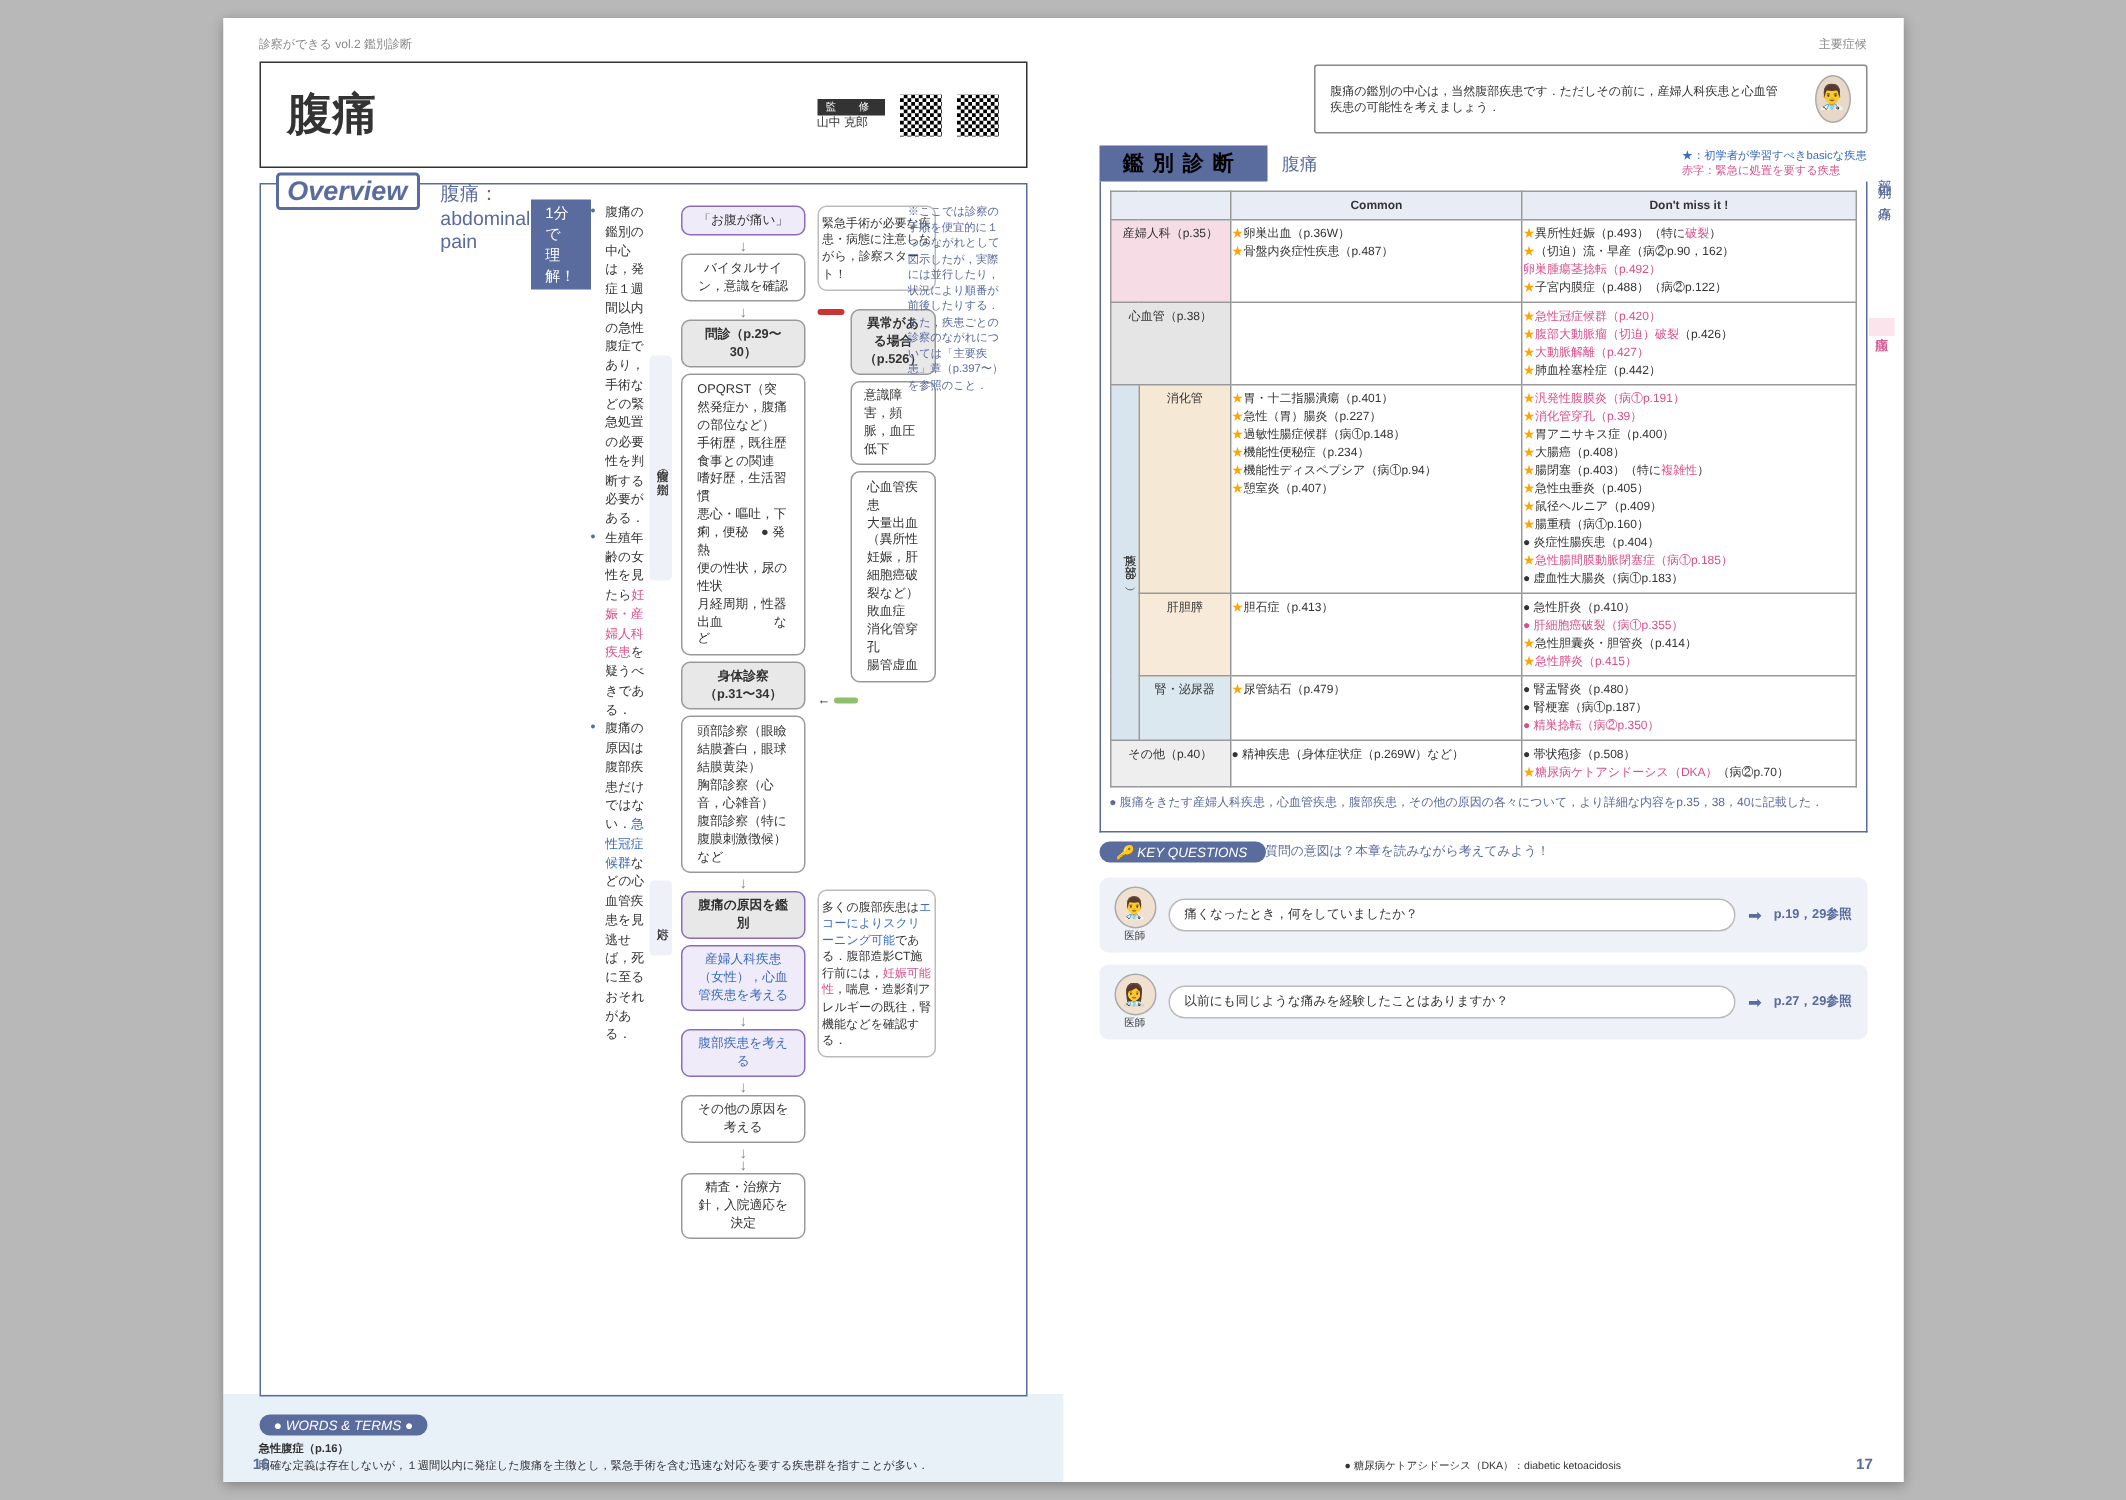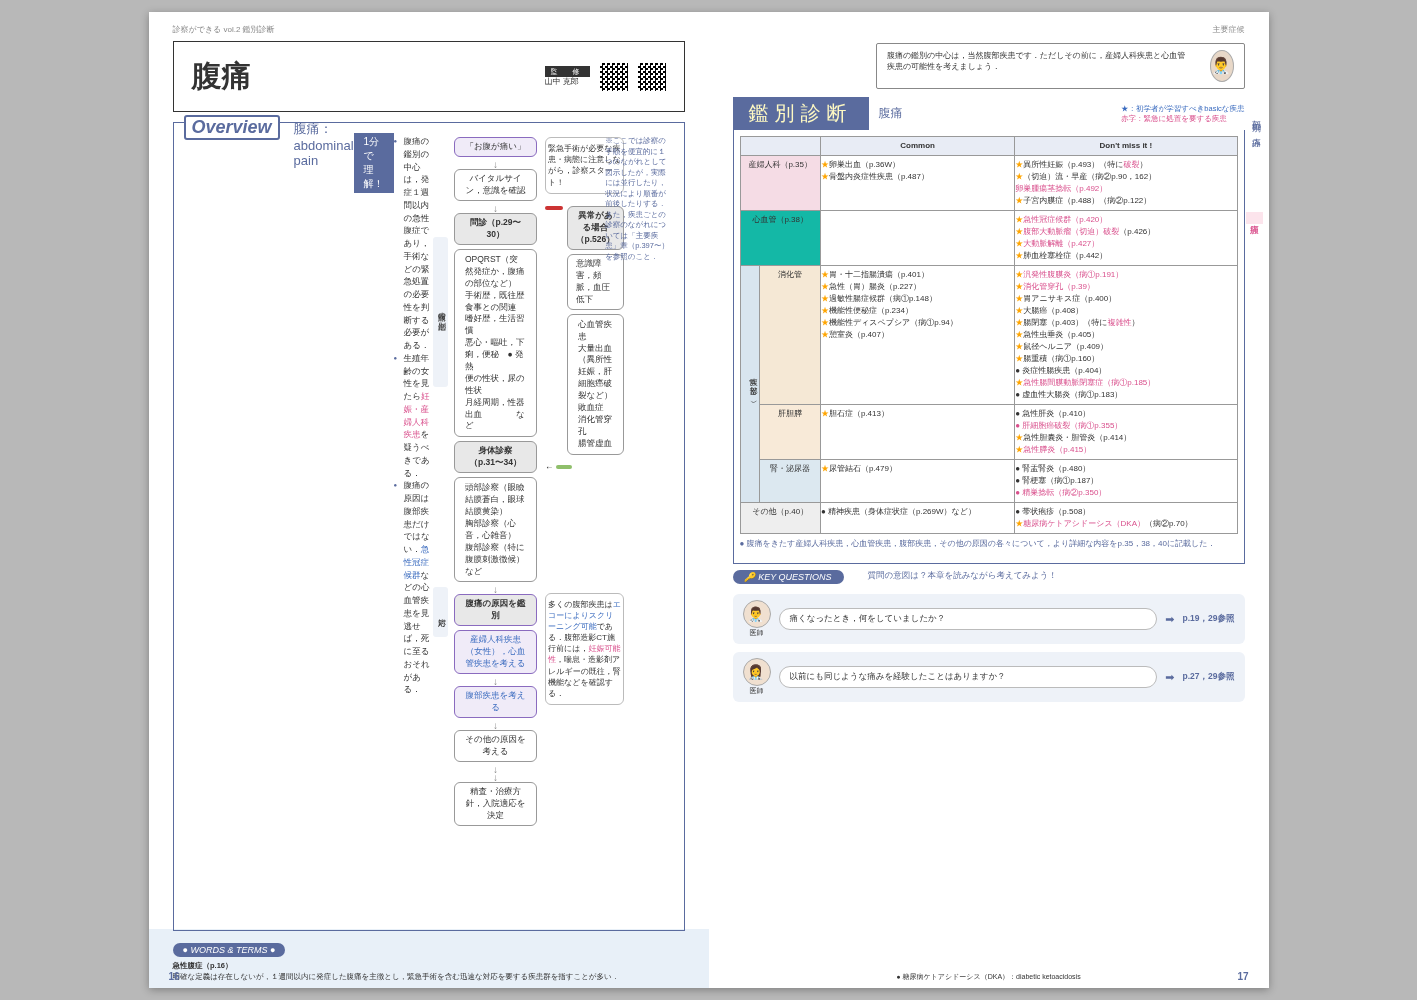--- a/index.html
+++ b/index.html
@@ -39,42 +39,42 @@
 .fbox.list div{line-height:1.4}
 .note-box{border:1px solid #bbb;border-radius:6px;padding:5px 2px;font-size:8px;line-height:1.4;margin-bottom:12px;background:#fff}
 .abn-pill{background:#c33;color:#fff;border-radius:8px;padding:2px 4px;font-size:7px;text-align:center;writing-mode:vertical-rl;display:inline-block}
 .stable-pill{background:#8fbf6b;color:#fff;border-radius:8px;padding:2px 3px;font-size:7px;writing-mode:vertical-rl;display:inline-block}
 .footnote{font-size:7.5px;color:#5a6b9e;line-height:1.4;margin-top:3px}
 .wt-tag{background:#5a6b9e;color:#fff;font-style:italic;padding:2px 10px;border-radius:9px;font-size:9px;display:inline-block;margin:4px 0}
 .wt-body{font-size:7.5px;line-height:1.4}
 .wt-body b{font-weight:700}
 .pnum-l{position:absolute;bottom:6px;left:20px;font-size:10px;font-weight:600;color:#5a6b9e}
 .pnum-r{position:absolute;bottom:6px;right:20px;font-size:10px;font-weight:600;color:#5a6b9e}
-.speech{border:1px solid #888;border-radius:2px;padding:6px 10px;font-size:8px;line-height:1.4;margin:2px 0 8px 0;width:72%;display:flex;gap:24px;}
+.speech{border:1px solid #888;border-radius:2px;padding:6px 10px;font-size:8px;line-height:1.4;margin:2px 0 8px 0;width:72%;display:flex;gap:24px;align-items:center}
 .avatar{width:32px;height:32px;border-radius:50%;background:#e8d8c8;border:1px solid #aaa;display:flex;align-items:center;justify-content:center;font-size:16px}
 .diag-hdr{display:flex;align-items:center;gap:10px;margin-bottom:0}
-.diag-tag{background:#5a6b9e;color:#fef9c3;font-size:20px;font-weight:400;padding:3px 16px;letter-spacing:6px}
+.diag-tag{background:#5a6b9e;color:#000000;font-size:14px;font-weight:700;padding:3px 16px;letter-spacing:6px}
 .diag-sub{color:#5a6b9e;font-size:12px}
 .diag-leg{margin-left:auto;font-size:7.5px;line-height:1.3;text-align:left}
 .star{color:#ffa500}
 .red{color:#d94f8c}
 .blue{color:#3a6bbf}
 table.diag{border-collapse:collapse;width:100%;font-size:8px}
 table.diag th,table.diag td{border:1px solid #999;padding:3px 0;vertical-align:top;line-height:1.5}
 table.diag th{background:#e8ecf5;text-align:center;font-weight:600}
 .cat-obgyn{background:#f5dce5}
-.cat-cardio{background:#14b8a6}
+.cat-cardio{background:#e5e5e5}
 .cat-gi{background:#f5e8d5}
 .cat-hbp{background:#f8ead8}
 .cat-uro{background:#dce8f0}
 .cat-other{background:#eee}
 .cat-abdo{background:#d8e5ef;writing-mode:vertical-rl;text-align:center}
 .cell-list div{white-space:nowrap}
 .kq-tag{background:#5a6b9e;color:#fff;font-style:italic;padding:2px 12px;border-radius:10px;font-size:9px;display:inline-block}
-.kq-line{display:flex;gap:24px;margin:6px 0}
+.kq-line{display:flex;align-items:center;gap:0;margin:6px 0}
 .kq-row{display:flex;align-items:center;gap:8px;background:#eef2f8;border-radius:6px;padding:6px 10px;margin:4px 0}
 .kq-av{width:28px;height:28px;border-radius:50%;background:#f0e0d0;border:1px solid #aaa;font-size:14px;display:flex;align-items:center;justify-content:center}
 .kq-bub{background:#fff;border:1px solid #bbb;border-radius:12px;padding:4px 10px;flex:1;font-size:8.5px}
 .kq-ref{color:#5a6b9e;font-weight:600;font-size:8.5px}
 .tab-note{font-size:8px;color:#5a6b9e;margin:4px 0 8px;line-height:1.4}
 .side-tab{position:absolute;right:6px;top:100px;writing-mode:vertical-rl;font-size:9px;color:#5a6b9e;letter-spacing:2px}
 .side-tab2{position:absolute;right:6px;top:200px;writing-mode:vertical-rl;font-size:9px;color:#d94f8c;background:#fce4ec;padding:6px 2px}
 .foot-gloss{font-size:7px;text-align:center;margin-top:auto;padding-top:4px}
 .diag-wrap{border:1px solid #5a6b9e;border-top:none;padding:6px}
 .arrow-right{color:#5a6b9e;font-size:11px}

